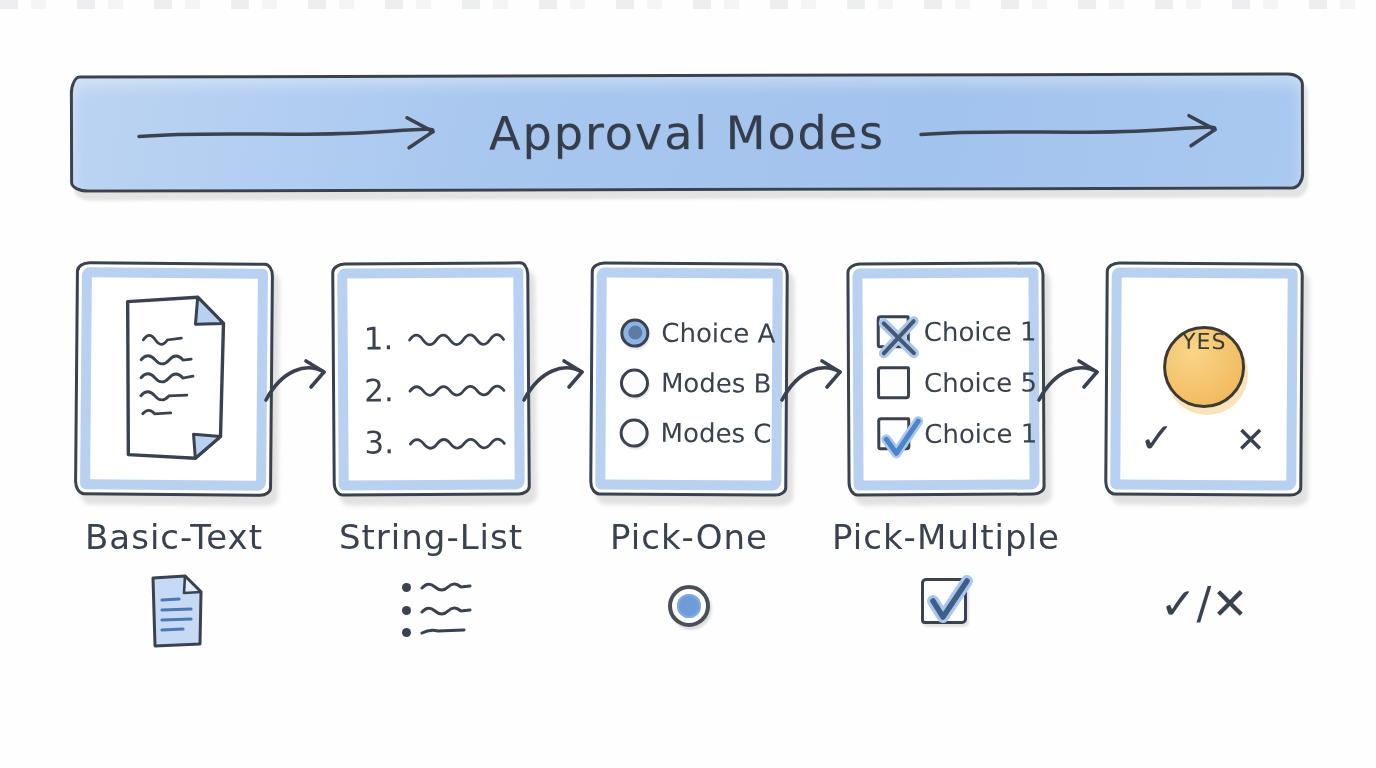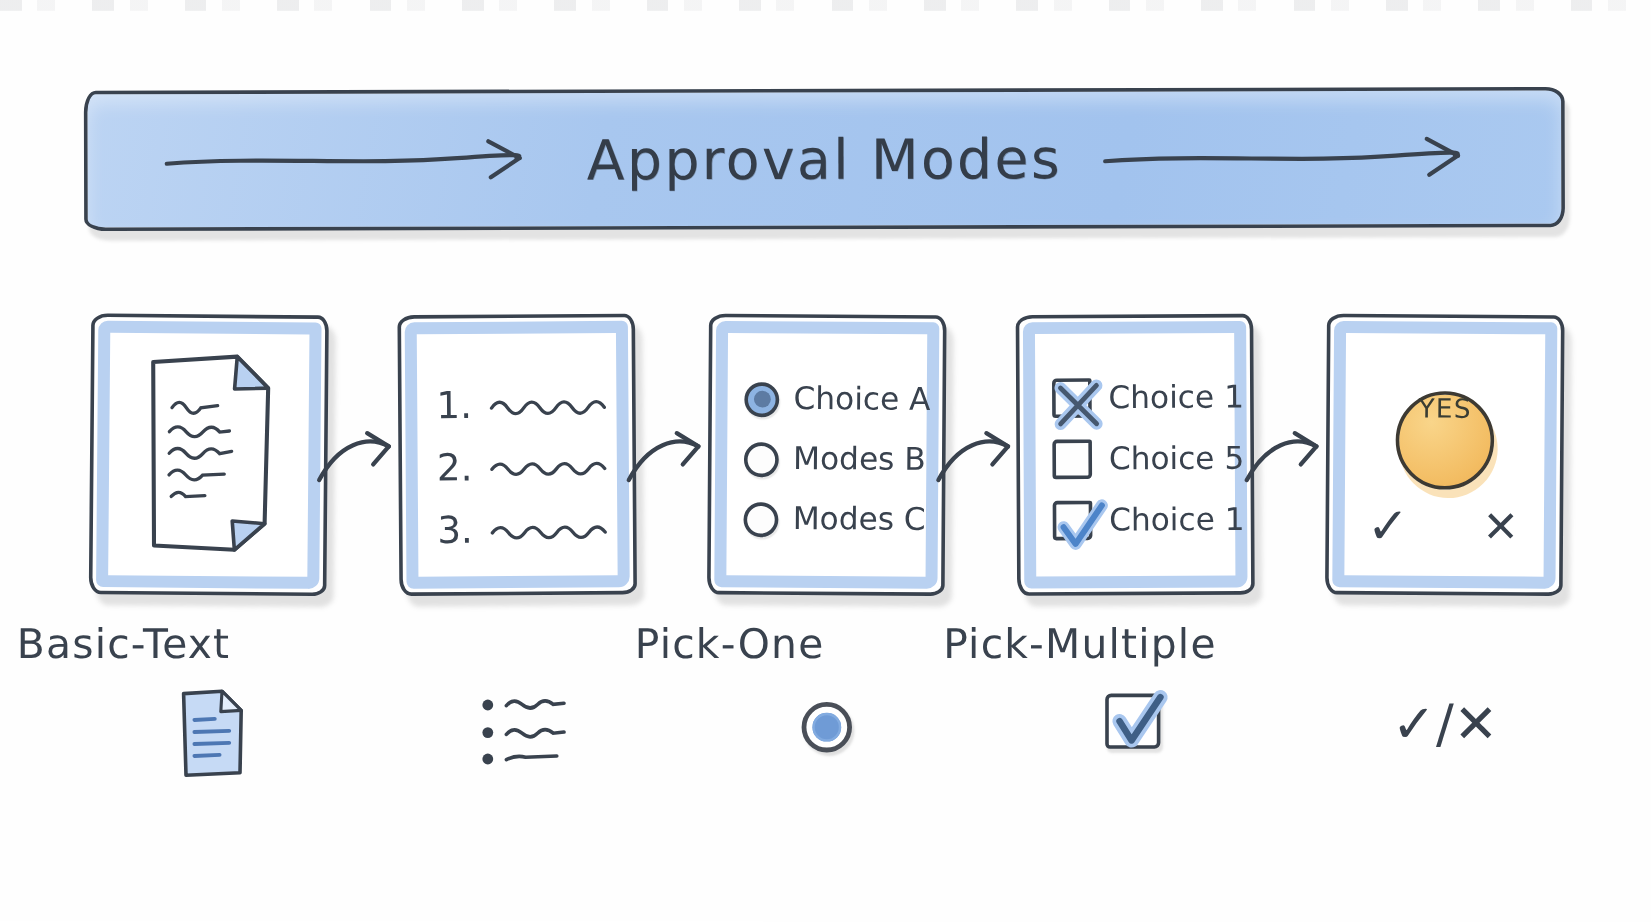--- a/index.html
+++ b/index.html
@@ -87,21 +87,21 @@
   }
   .dno {
     background:radial-gradient(circle at 35% 30%, #f28d80, #eb6f62 70%, #e55f52);
     box-shadow:3px 7px 0 0 rgba(233,110,95,0.40);
   }
   .dglyphs { display:flex; gap:12px; margin-top:10px; }
   .dglyph { width:82px; text-align:center; font-size:42px; color:#39424e; line-height:1; }
   .dglyph.x { font-size:36px; padding-top:4px; }
   
   .card-label {
-    position:absolute; top:517px; width:320px; 
+    position:absolute; top:517px; width:320px; text-align:center;
     font-size:34px; letter-spacing:1px; color:#39424e; white-space:nowrap;
   }
   .cl1{left:14px;} .cl2{left:271px;} .cl3{left:529px;} .cl4{left:786px;} .cl5{left:1044px;}
   
   .f-icon { position:absolute; }
   .fi-doc { left:145px; top:572px; }
   .fi-list { left:402px; top:580px; display:flex; flex-direction:column; gap:9px; }
   .li-row { display:flex; align-items:center; gap:9px; }
   .li-dot { width:9px; height:9px; border-radius:50%; background:#39424e; }
   .fi-radio {
@@ -257,20 +257,21 @@
         </div>
         <div class="dglyphs">
           <span class="dglyph">✓</span>
           <span class="dglyph x">✕</span>
         </div>
       </div>
     </div>
   </div>
 
   <div class="card-label cl1">Basic-Text</div>
+  <div class="card-label cl2">String-List</div>
   <div class="card-label cl3">Pick-One</div>
   <div class="card-label cl4">Pick-Multiple</div>
 
   <svg class="f-icon fi-doc" width="62" height="82" viewBox="0 0 62 82">
     <path d="M8,6 L40,4 L56,20 L55,72 L10,74 Z" fill="#c6daf5" stroke="#39424e" stroke-width="3" stroke-linejoin="round"></path>
     <path d="M40,4 L56,20 L39,21 Z" fill="#e4eefb" stroke="#39424e" stroke-width="2.6" stroke-linejoin="round"></path>
     <g fill="none" stroke="#4d77b3" stroke-width="3.2" stroke-linecap="round">
       <path d="M17,28 L34,27"></path>
       <path d="M17,38 L46,37"></path>
       <path d="M17,48 L46,47"></path>

